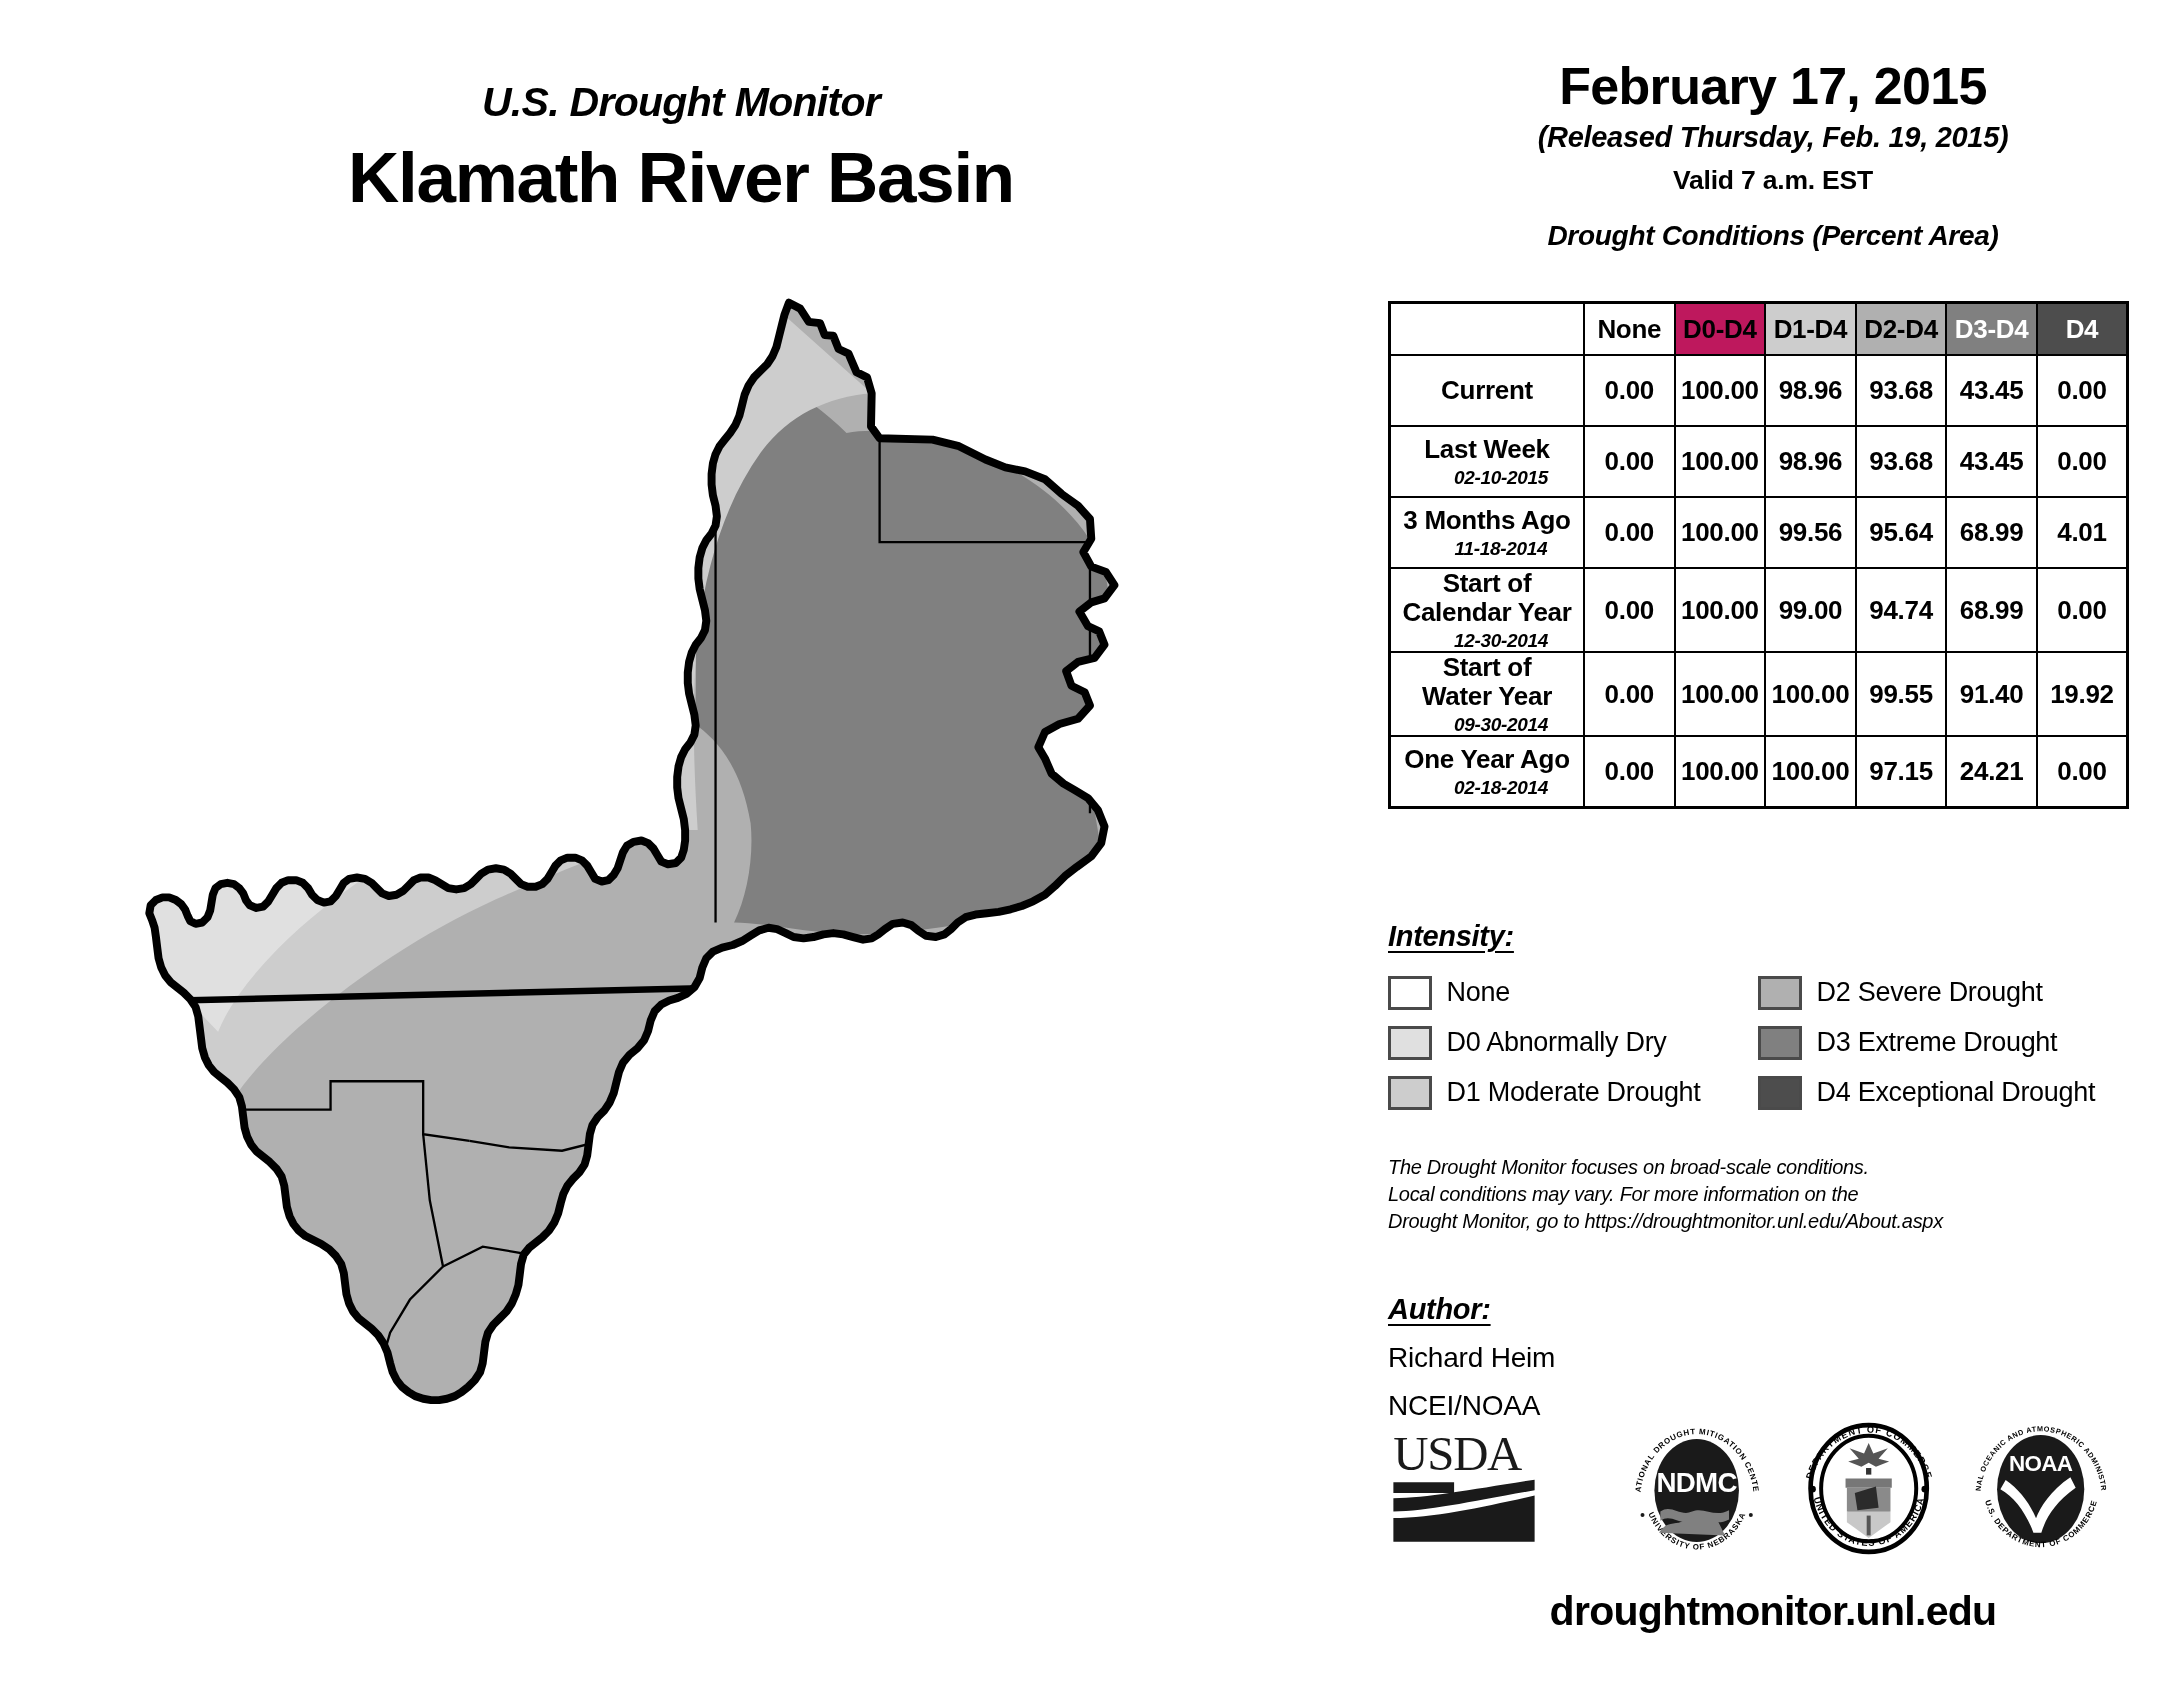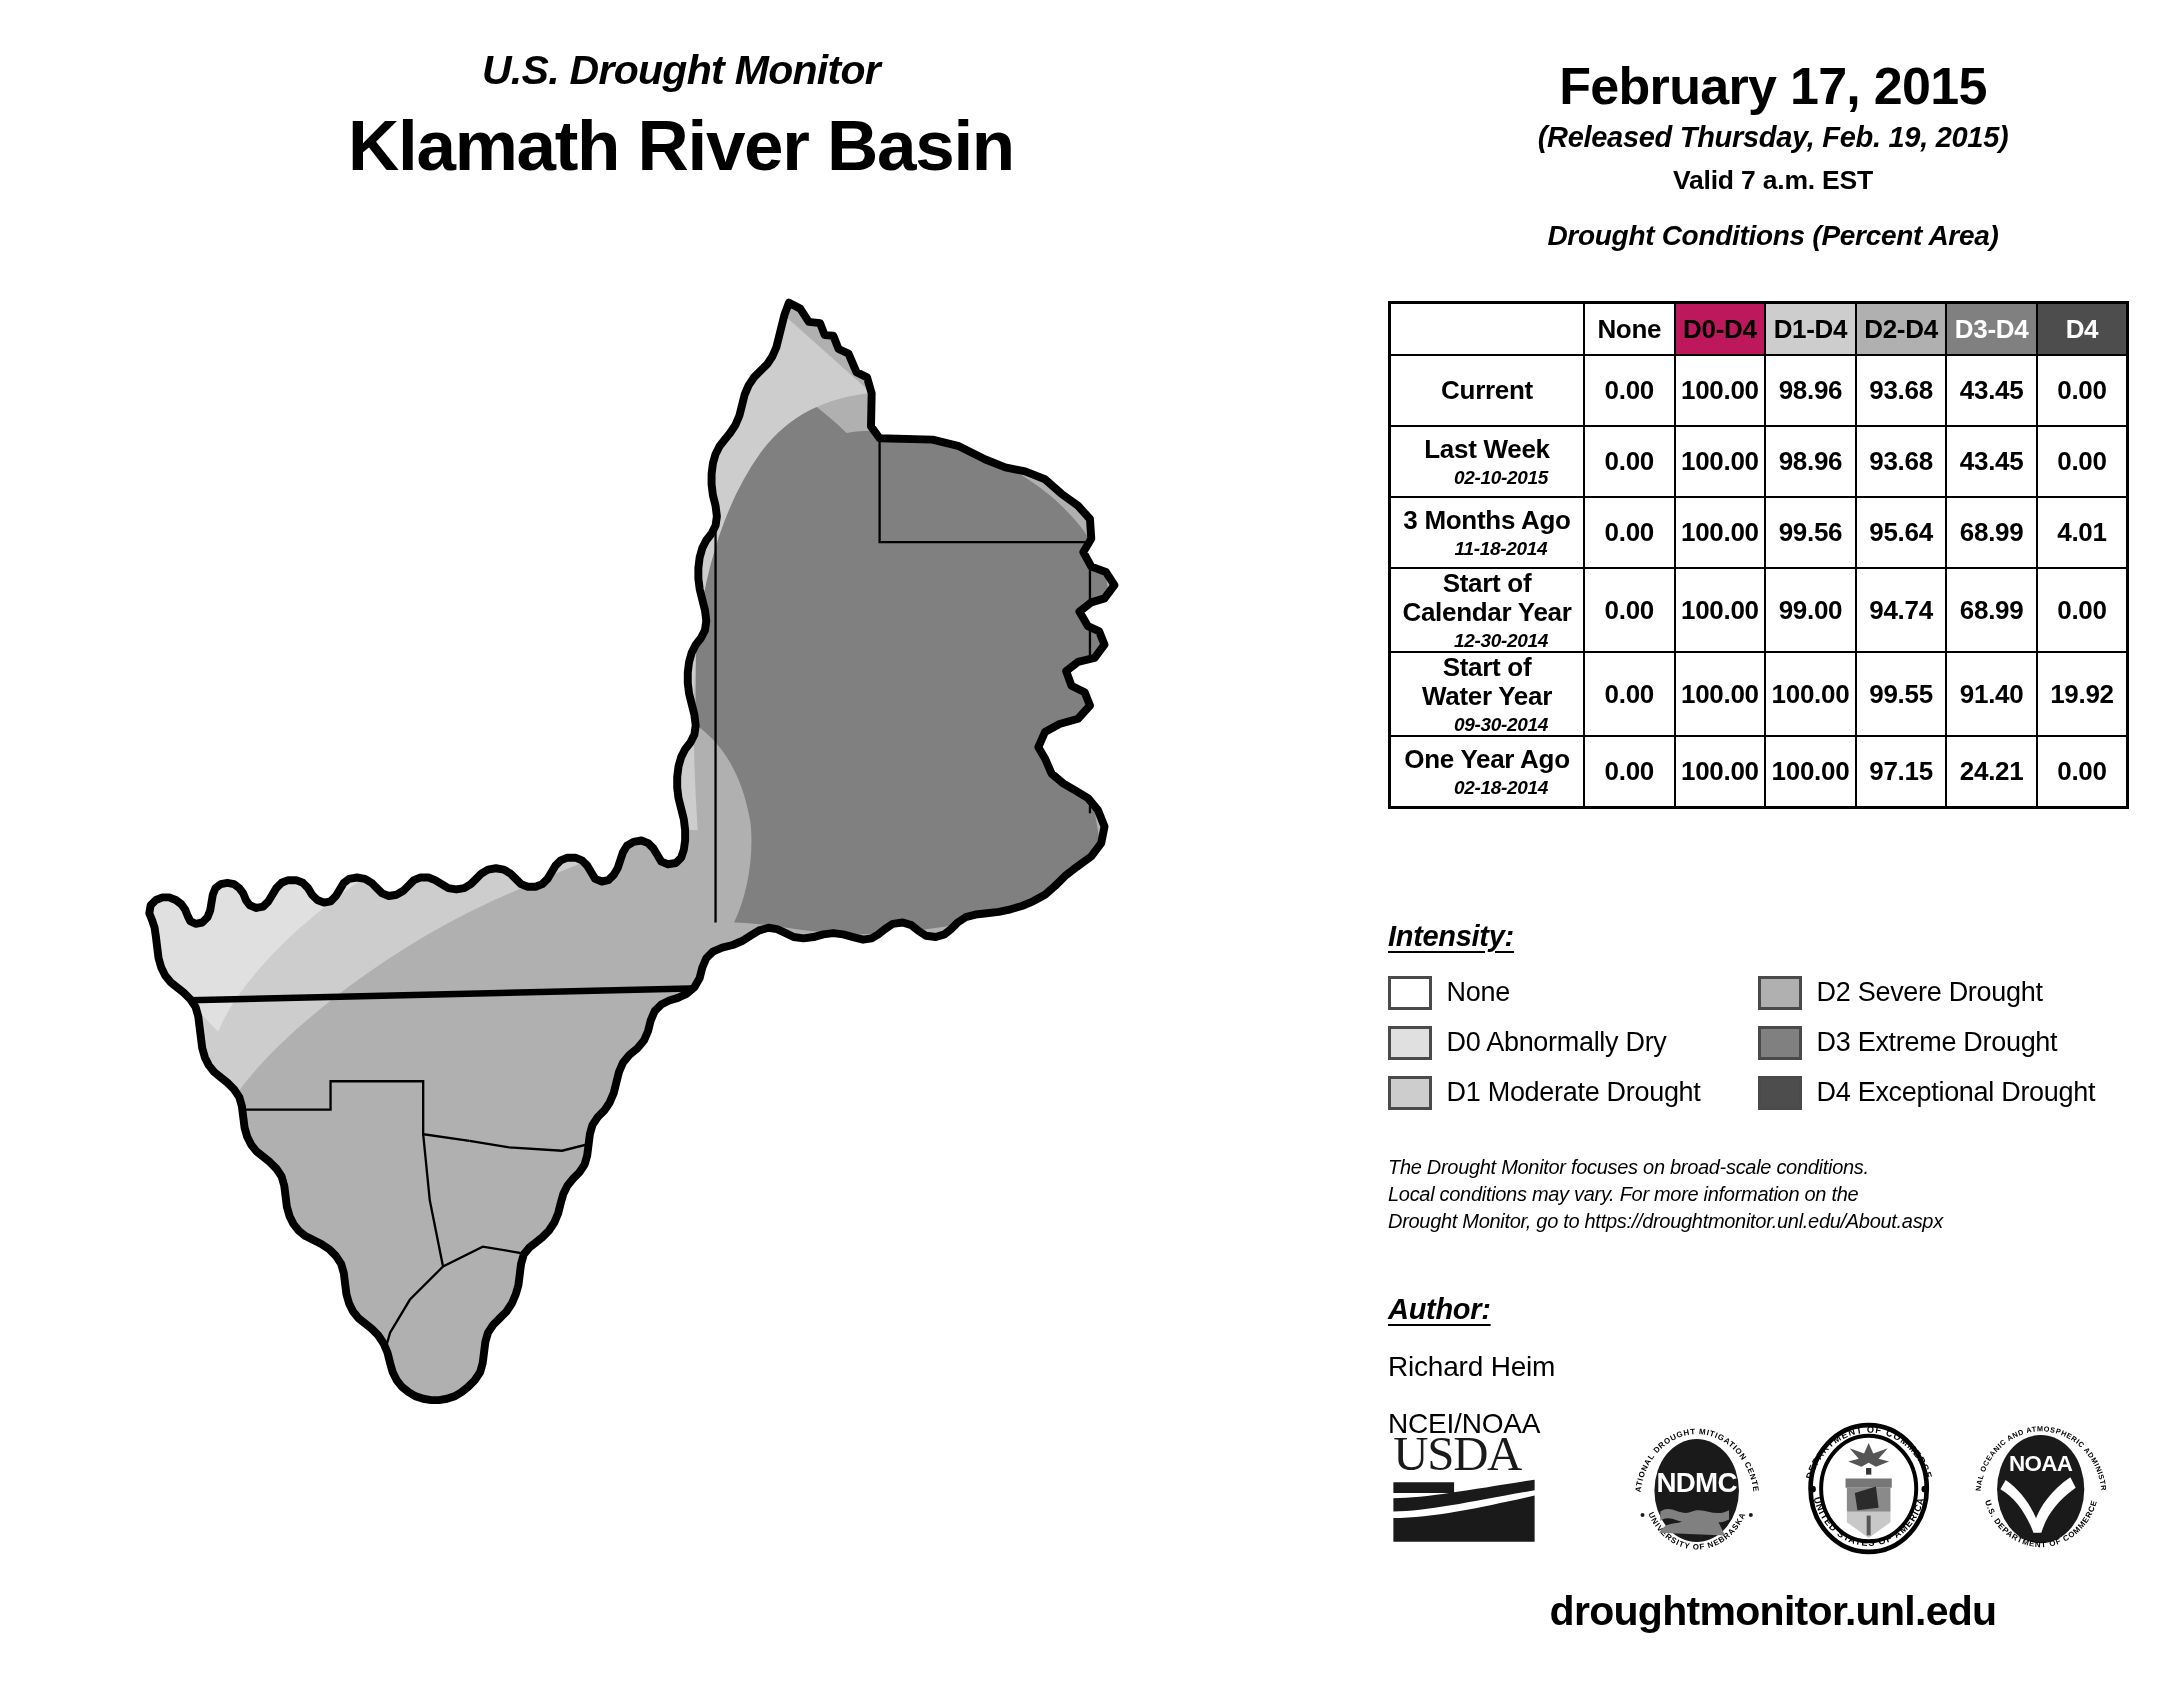--- a/index.html
+++ b/index.html
@@ -1,20 +1,20 @@
 <!DOCTYPE html>
 <html style="font-size:10.6px"><head>
 <meta charset="utf-8">
 <style>
   html,body{margin:0;padding:0;background:#fff;}
   body{width:2183px;height:1687px;position:relative;font-family:"Liberation Sans",sans-serif;color:#000;overflow:hidden;}
 
   
   #title-block{position:absolute;left:218px;top:50px;width:926px;text-align:center;}
-  #dm-title{font-size:41px;font-weight:bold;font-style:italic;letter-spacing:-0.7px;line-height:1.0;}
+  #dm-title{font-size:41px;font-weight:bold;font-style:italic;letter-spacing:-0.7px;line-height:1.0;margin-top:32px;}
   #basin-title{font-size:71px;font-weight:bold;line-height:1.12;margin-top:14.6px;letter-spacing:-1.3px;}
 
   
   #map-wrap{position:absolute;left:99px;top:261px;width:1204px;height:1237px;}
   #map-svg{display:block;width:100%;height:100%;}
 
   
   #right{position:absolute;left:1376px;top:0;width:794px;height:1298px;}
 
   #date-block{text-align:center;padding-top:60px;}
@@ -53,21 +53,21 @@
   .legend-label{font-size:27px;margin-left:14.6px;letter-spacing:-0.3px;white-space:nowrap;}
 
   
   #disclaimer{position:absolute;left:12px;top:1154px;width:767px;font-size:20px;font-style:italic;
               line-height:1.34;letter-spacing:-0.3px;}
 
   
   #author-block{position:absolute;left:12px;top:1293px;}
   #author-head{font-size:29px;font-style:italic;font-weight:bold;text-decoration:underline;
                text-underline-offset:5.3px;letter-spacing:-0.3px;}
-  .author-line{font-size:28px;margin-top:25px;letter-spacing:-0.2px;}
+  .author-line{font-size:28px;margin-top:16px;letter-spacing:-0.2px;}
 
   
   #logos{position:absolute;left:12px;top:1419px;width:767px;height:152px;}
   .logo{position:absolute;top:0;}
   #logo-usda{left:0;}
   #logo-ndmc{left:238px;}
   #logo-doc{left:410px;}
   #logo-noaa{left:582px;}
 
   #footer-url{position:absolute;left:0;top:1588px;width:794px;text-align:center;

